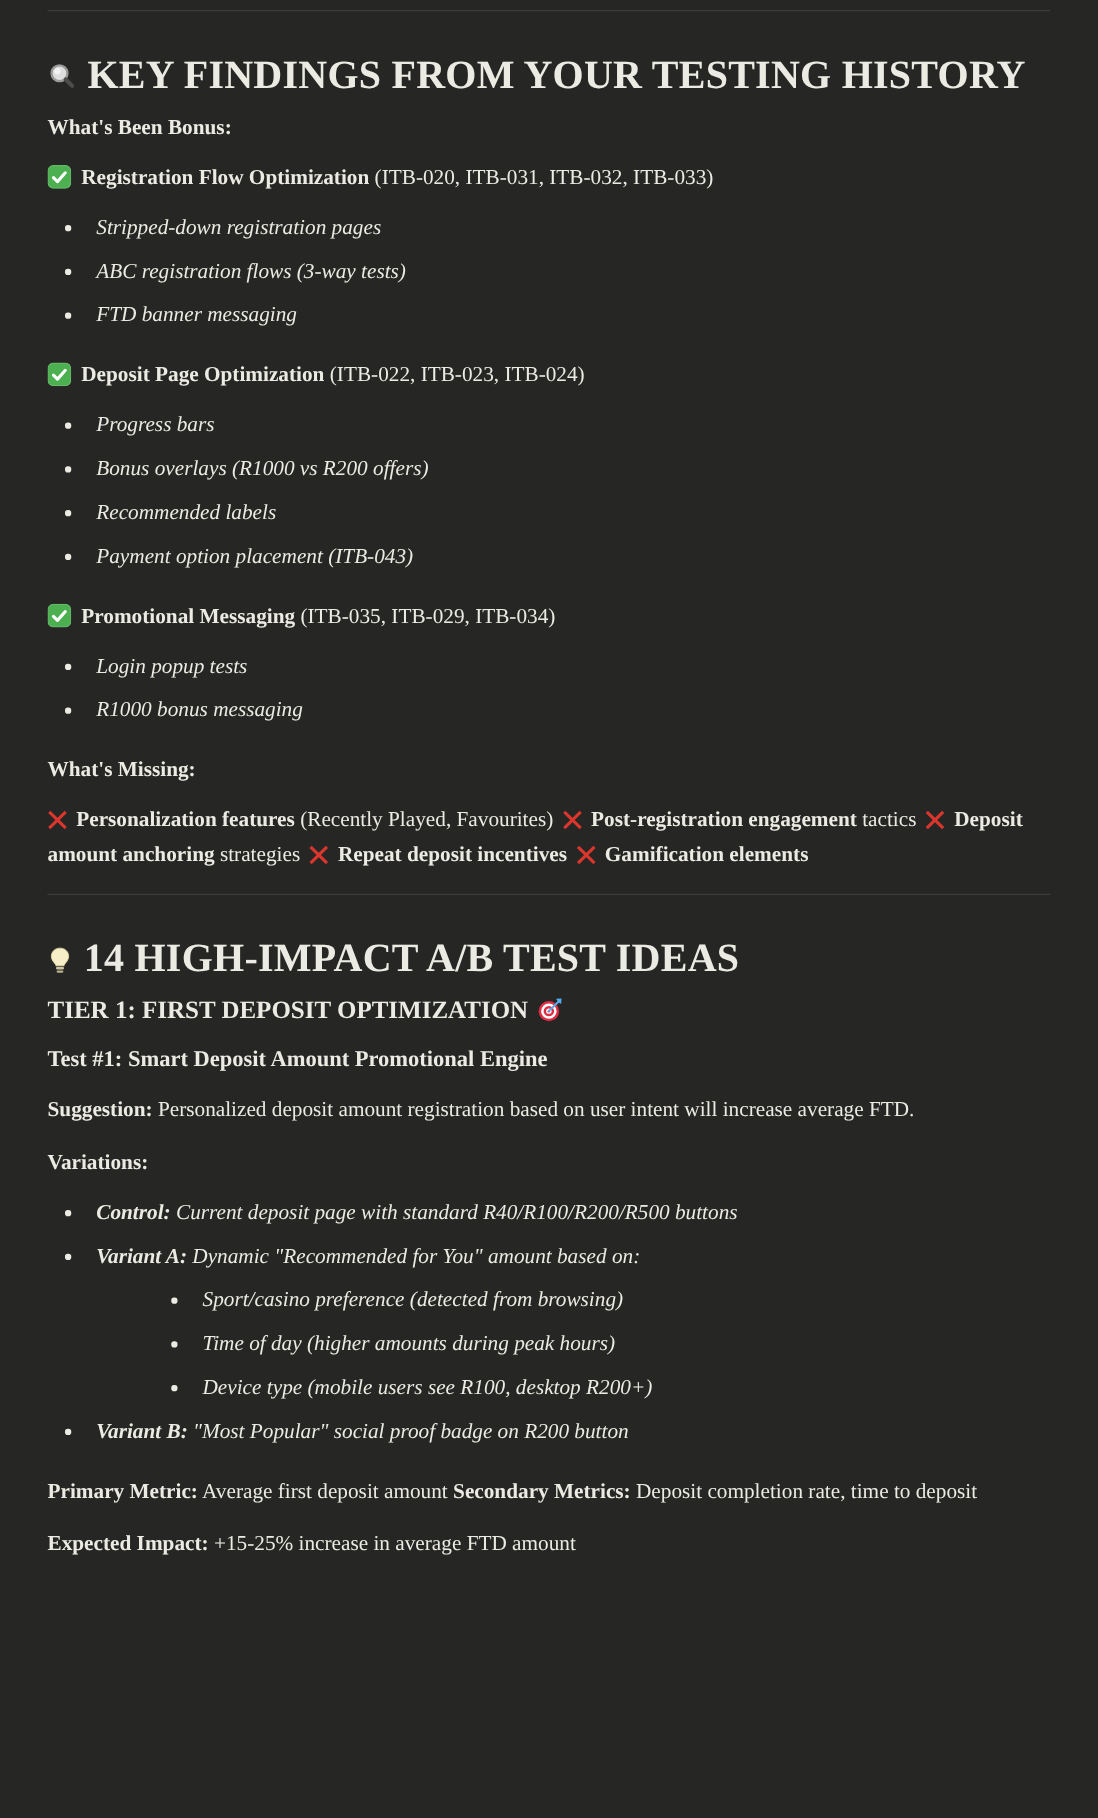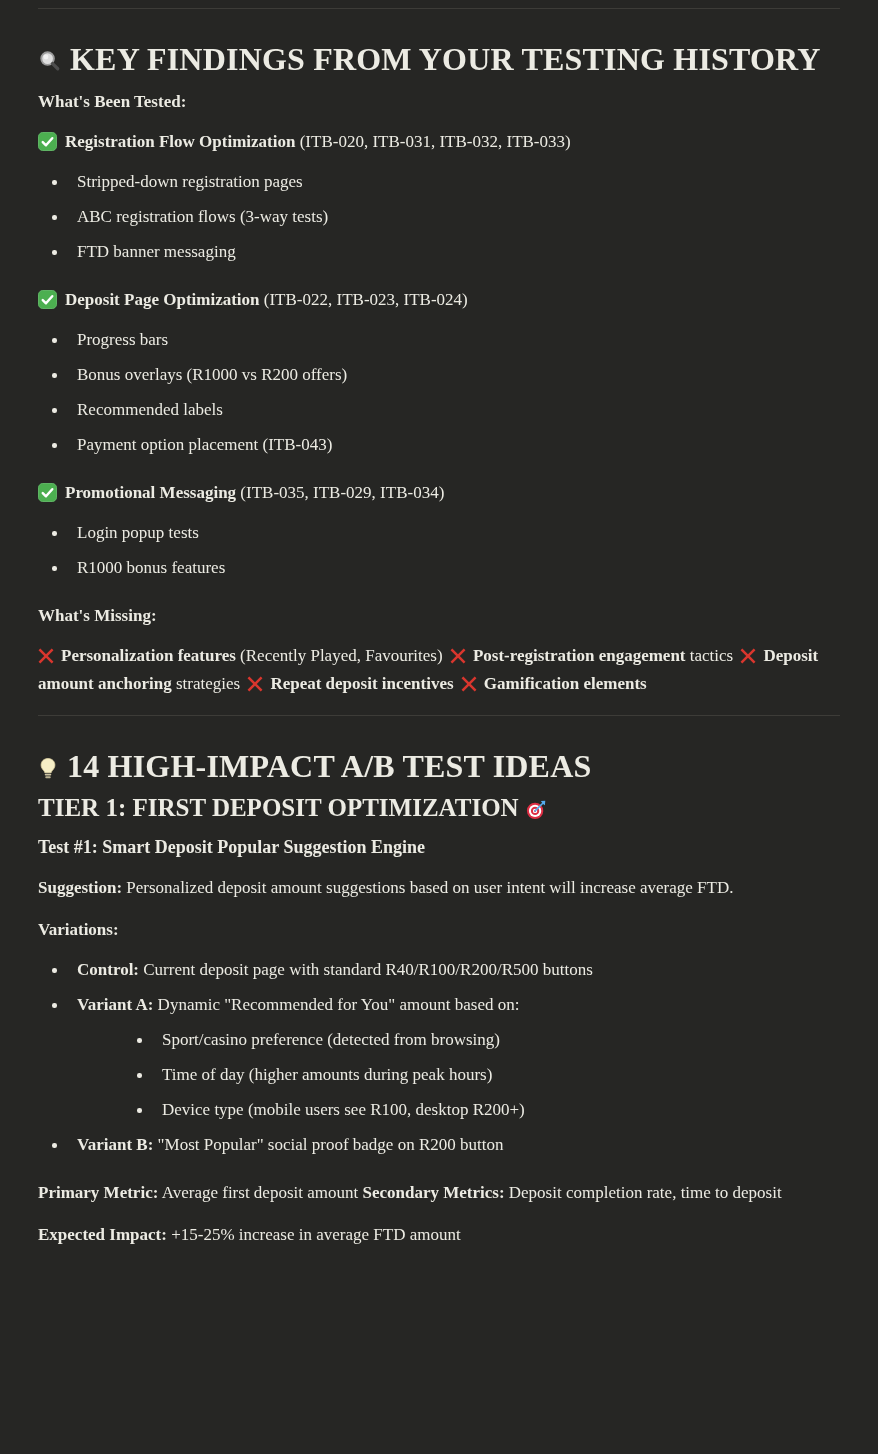--- a/index.html
+++ b/index.html
@@ -17,26 +17,26 @@
   hr.divider {
     border: none;
     border-top: 1px solid #3d3c38;
     margin: 17px 0 35px 0;
   }
   hr.divider.first { margin: 8px 0 35px 0; }
   h2 {
     font-size: 32px; line-height: 30px; font-weight: 700;
     margin: 0 0 14px 0; letter-spacing: 0.2px;
   }
-  h3 { font-size: 25px; line-height: 26px; font-weight: 700; margin: 0 0 14px 0; }
+  h3 { font-size: 20px; line-height: 26px; font-weight: 700; margin: 0 0 14px 0; }
   h4 { font-size: 18px; line-height: 25px; font-weight: 700; margin: 0 0 14px 0; }
   p { margin: 0 0 12px 0; }
   p.hyp { margin-bottom: 14px; }
   strong { font-weight: 700; }
-  ul { list-style: none; margin: 0 0 20px 0; padding: 0; }
+  ul { list-style: none; margin: 0 0 20px 0; padding: 0; font-style: italic; }
   li { position: relative; padding-left: 39px; margin: 7px 0; }
   li::before {
     content: ""; position: absolute; left: 14px; top: 12px;
     width: 4.5px; height: 4.5px; border-radius: 50%;
     background: currentColor;
   }
   ul ul { margin: 7px 0 2px 46px; }
   .icon { display: inline-block; vertical-align: -3px; }
   .icon svg { display: block; }
   .icon.magnifier { margin-right: 9px; vertical-align: -2px; }
@@ -58,21 +58,21 @@
     <h2>
       <span class="icon magnifier">
         <svg width="23" height="23" viewBox="0 0 24 24">
           <circle cx="10" cy="10" r="6.6" fill="#dedede" stroke="#9b9b9b" stroke-width="2"></circle>
           <circle cx="8.3" cy="8.3" r="2.6" fill="#f4f4f4" opacity="0.9"></circle>
           <line x1="15.2" y1="15.2" x2="20.6" y2="20.6" stroke="#4d4d4d" stroke-width="3.4" stroke-linecap="round"></line>
         </svg>
       </span><span>KEY FINDINGS FROM YOUR TESTING HISTORY</span>
     </h2>
 
-    <p><strong>What's Been Tested:</strong></p>
+    <p><strong>What's Been Bonus:</strong></p>
 
     <p>
       <span class="icon check">
         <svg width="19" height="19" viewBox="0 0 20 20">
           <rect x="0.5" y="0.5" width="19" height="19" rx="4.5" fill="#4caf50" stroke="#63b968" stroke-width="1"></rect>
           <path d="M5 10.6 L8.4 14 L15 6.6" fill="none" stroke="#ffffff" stroke-width="2.6" stroke-linecap="round" stroke-linejoin="round"></path>
         </svg>
       </span><strong>Registration Flow Optimization</strong><span class="refs"> (ITB-020, ITB-031, ITB-032, ITB-033)</span>
     </p>
     <ul>
@@ -99,21 +99,21 @@
     <p>
       <span class="icon check">
         <svg width="19" height="19" viewBox="0 0 20 20">
           <rect x="0.5" y="0.5" width="19" height="19" rx="4.5" fill="#4caf50" stroke="#63b968" stroke-width="1"></rect>
           <path d="M5 10.6 L8.4 14 L15 6.6" fill="none" stroke="#ffffff" stroke-width="2.6" stroke-linecap="round" stroke-linejoin="round"></path>
         </svg>
       </span><strong>Promotional Messaging</strong><span class="refs"> (ITB-035, ITB-029, ITB-034)</span>
     </p>
     <ul>
       <li><span>Login popup tests</span></li>
-      <li><span>R1000 bonus features</span></li>
+      <li><span>R1000 bonus messaging</span></li>
     </ul>
 
     <p><strong>What's Missing:</strong></p>
 
     <p>
       <span class="mi"><span class="icon cross"><svg width="16" height="16" viewBox="0 0 18 18">
               <path d="M2.6 0.6 L9 7 L15.4 0.6 L17.4 2.6 L11 9 L17.4 15.4 L15.4 17.4 L9 11 L2.6 17.4 L0.6 15.4 L7 9 L0.6 2.6 Z" fill="#d9362e"></path>
             </svg></span><strong>Personalization features</strong><span class="plain"> (Recently Played, Favourites)</span></span>
       <span class="mi"><span class="icon cross"><svg width="16" height="16" viewBox="0 0 18 18">
               <path d="M2.6 0.6 L9 7 L15.4 0.6 L17.4 2.6 L11 9 L17.4 15.4 L15.4 17.4 L9 11 L2.6 17.4 L0.6 15.4 L7 9 L0.6 2.6 Z" fill="#d9362e"></path>
@@ -148,23 +148,23 @@
         <circle cx="10" cy="12" r="9" fill="#dd2e44"></circle>
         <circle cx="10" cy="12" r="6.8" fill="#ffffff"></circle>
         <circle cx="10" cy="12" r="4.6" fill="#dd2e44"></circle>
         <circle cx="10" cy="12" r="2.4" fill="#ffffff"></circle>
         <circle cx="10" cy="12" r="1.1" fill="#dd2e44"></circle>
         <line x1="10" y1="12" x2="19" y2="3" stroke="#55acee" stroke-width="1.8" stroke-linecap="round"></line>
         <path d="M16.3 1.2 L21.2 0.8 L20.8 5.7 L18.7 4.4 Z" fill="#55acee"></path>
       </svg>
     </span></h3>
 
-    <h4>Test #1: Smart Deposit Popular Suggestion Engine</h4>
+    <h4>Test #1: Smart Deposit Amount Promotional Engine</h4>
 
-    <p class="hyp"><strong>Suggestion:</strong><span> Personalized deposit amount suggestions based on user intent will increase average FTD.</span></p>
+    <p class="hyp"><strong>Suggestion:</strong><span> Personalized deposit amount registration based on user intent will increase average FTD.</span></p>
 
     <p><strong>Variations:</strong></p>
 
     <ul>
       <li><strong>Control:</strong><span> Current deposit page with standard R40/R100/R200/R500 buttons</span></li>
       <li><strong>Variant A:</strong><span> Dynamic "Recommended for You" amount based on:</span>
         <ul>
           <li><span>Sport/casino preference (detected from browsing)</span></li>
           <li><span>Time of day (higher amounts during peak hours)</span></li>
           <li><span>Device type (mobile users see R100, desktop R200+)</span></li>

